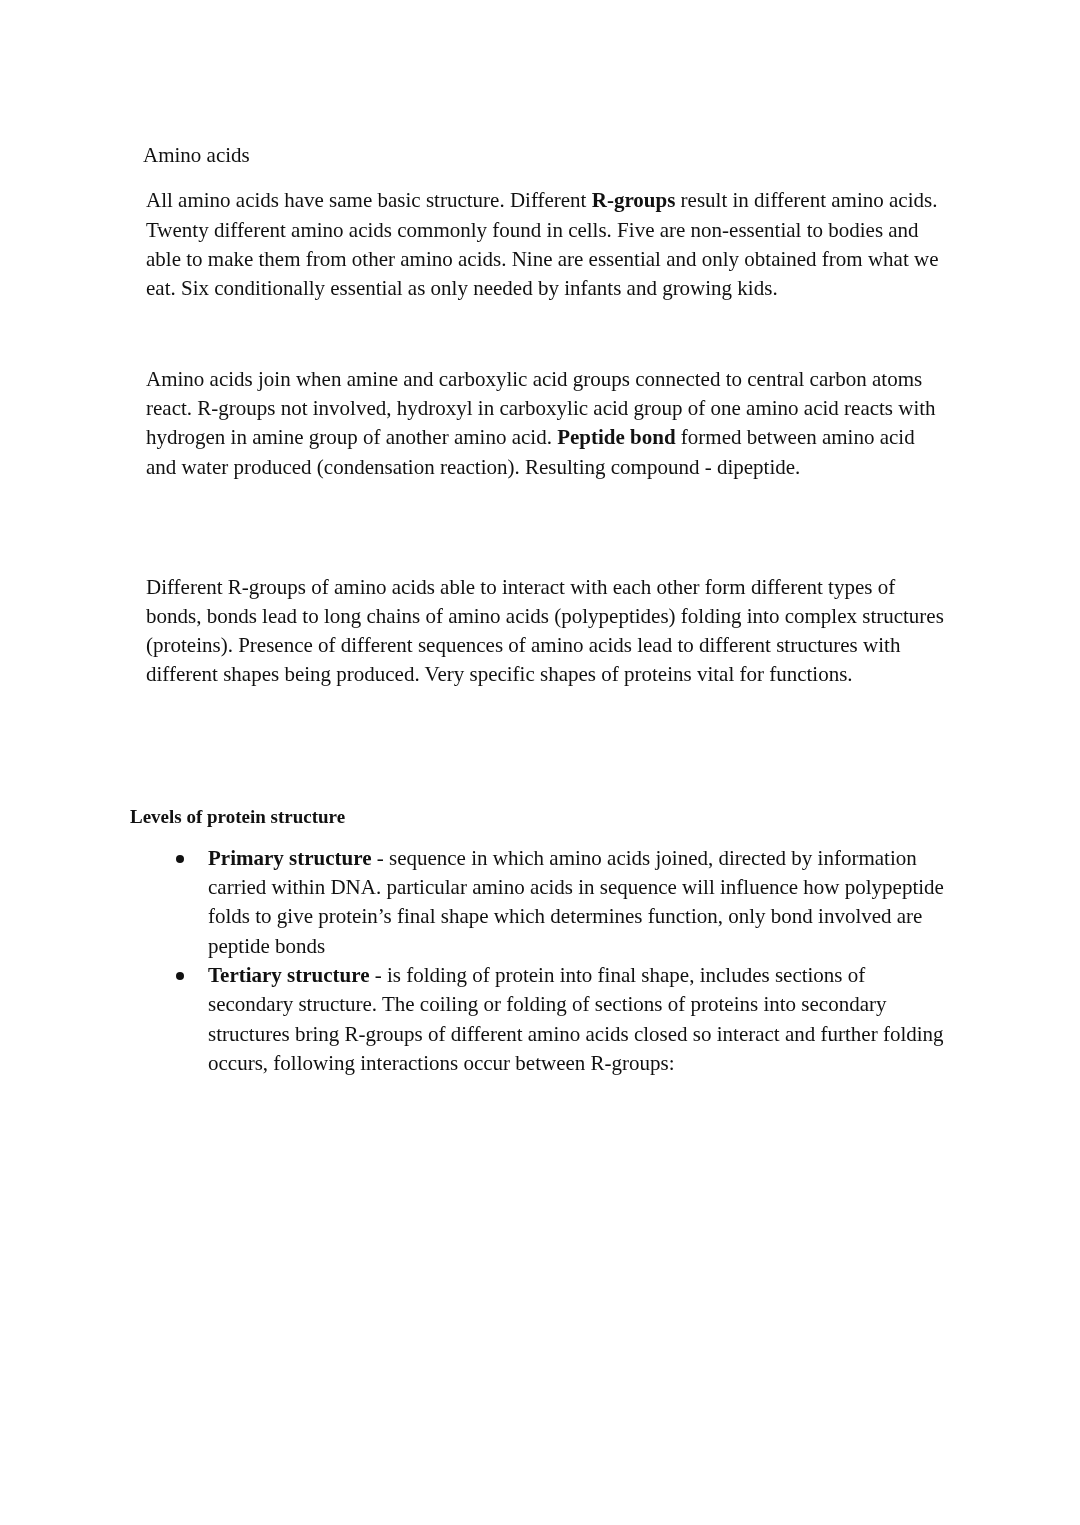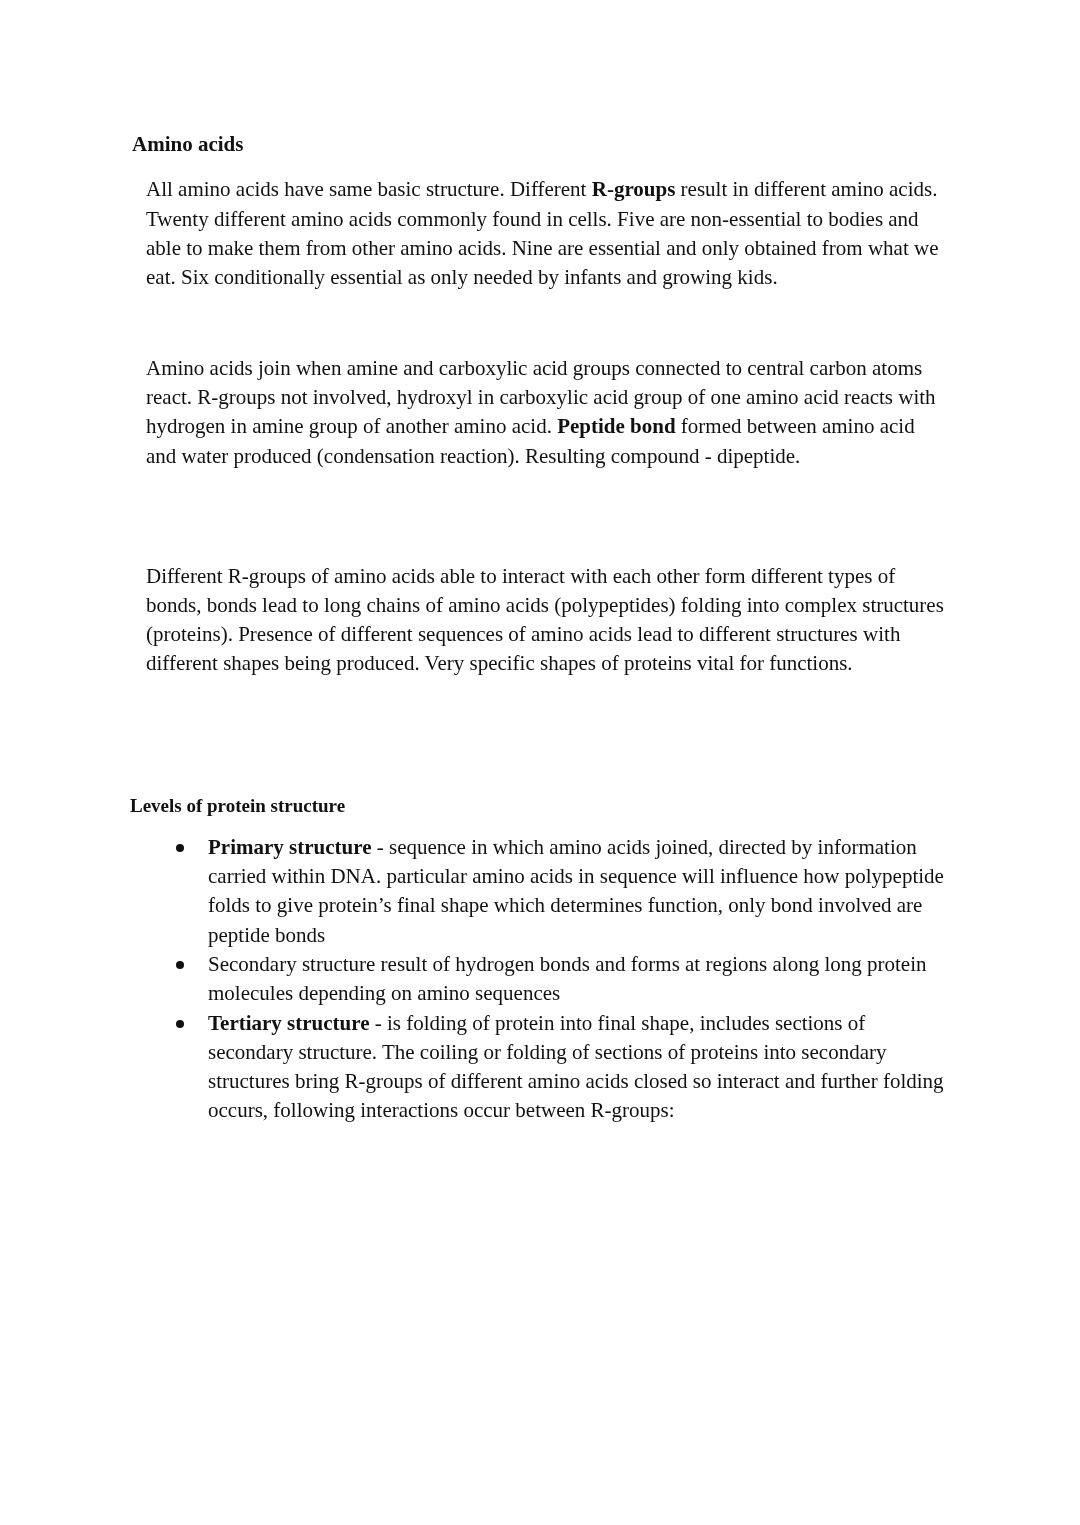--- a/index.html
+++ b/index.html
@@ -2,21 +2,21 @@
 <html><head>
 <meta charset="utf-8">
 <style>
   html, body { margin: 0; padding: 0; background: #ffffff; }
   body { width: 1080px; height: 1525px; position: relative; overflow: hidden; }
   .page {
     position: absolute; left: 130px; top: 128px; width: 830px;
     font-family: "Liberation Serif", "DejaVu Serif", serif;
     color: #111111; font-size: 21px; line-height: 29.3px;
   }
-  .h3 { font-weight: bold; margin: 2px; }
+  .h3 { font-weight: normal; margin: 13px; }
   p { margin: 16px; }
   .gap { height: 29.3px; }
   .bigh { font-weight: bold; font-size: 19px; margin: 0; line-height: 30px; }
   ul { margin: 12px; padding: 0 0 0 66px; list-style: none; }
   li { position: relative; }
   li .bullet {
     position: absolute; left: -32px; top: 11px; width: 8px; height: 8px;
     border-radius: 50%; background: #111111;
   }
   b { font-weight: bold; }
@@ -32,16 +32,15 @@
   <p><span>Amino acids join when amine and carboxylic acid groups connected to central carbon atoms react. R-groups not involved, hydroxyl in carboxylic acid group of one amino acid reacts with hydrogen in amine group of another amino acid. </span><b>Peptide bond</b><span> formed between amino acid and water produced (condensation reaction). Resulting compound - dipeptide.</span></p>
   <div class="gap"></div>
   <div class="gap"></div>
   <p>Different R-groups of amino acids able to interact with each other form different types of bonds, bonds lead to long chains of amino acids (polypeptides) folding into complex structures (proteins). Presence of different sequences of amino acids lead to different structures with different shapes being produced. Very specific shapes of proteins vital for functions.</p>
 
   <div style="height:96px"></div>
 
   <p class="bigh">Levels of protein structure</p>
   <ul>
     <li><span class="bullet"></span><b>Primary structure</b><span> - sequence in which amino acids joined, directed by information carried within DNA. particular amino acids in sequence will influence how polypeptide folds to give protein’s final shape which determines function, only bond involved are peptide bonds</span></li>
-    <li><span class="bullet"></span><b></b><span>Secondary structure result of hydrogen bonds and forms at regions along long protein molecules depending on amino sequences</span></li>
     <li><span class="bullet"></span><b>Tertiary structure</b><span> - is folding of protein into final shape, includes sections of secondary structure. The coiling or folding of sections of proteins into secondary structures bring R-groups of different amino acids closed so interact and further folding occurs, following interactions occur between R-groups:</span></li>
   </ul>
 </div>
 
 </body></html>

